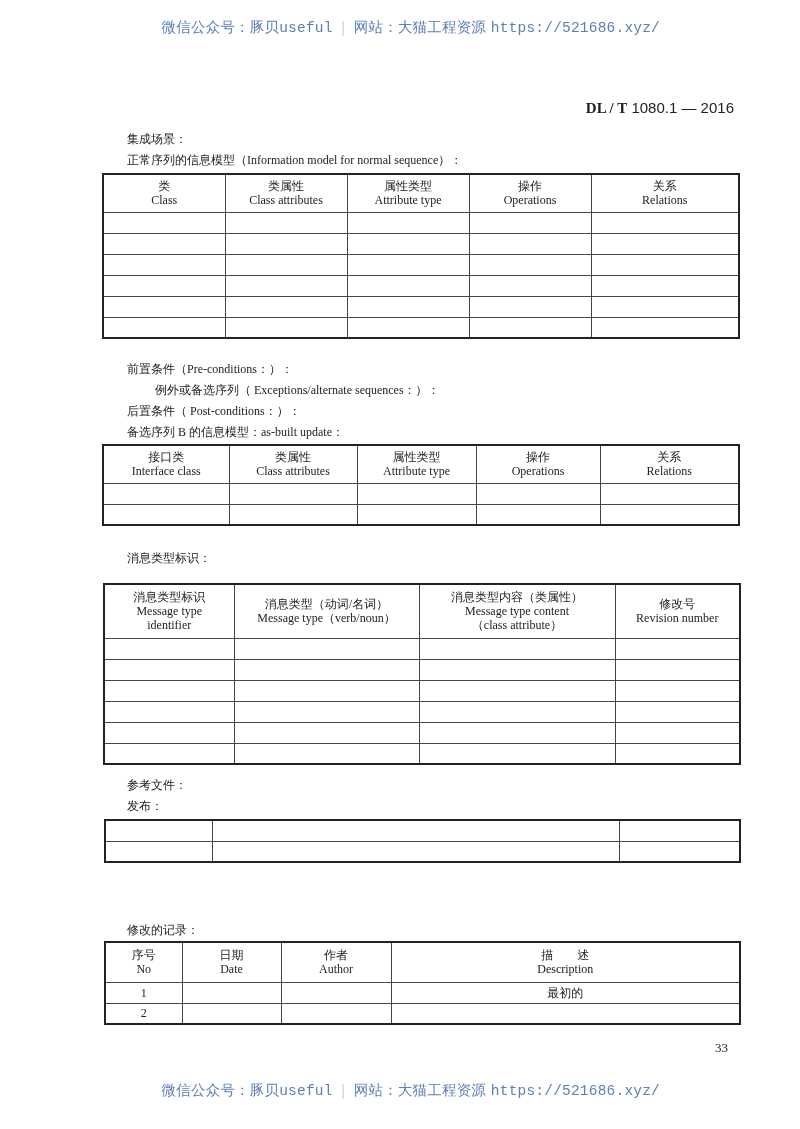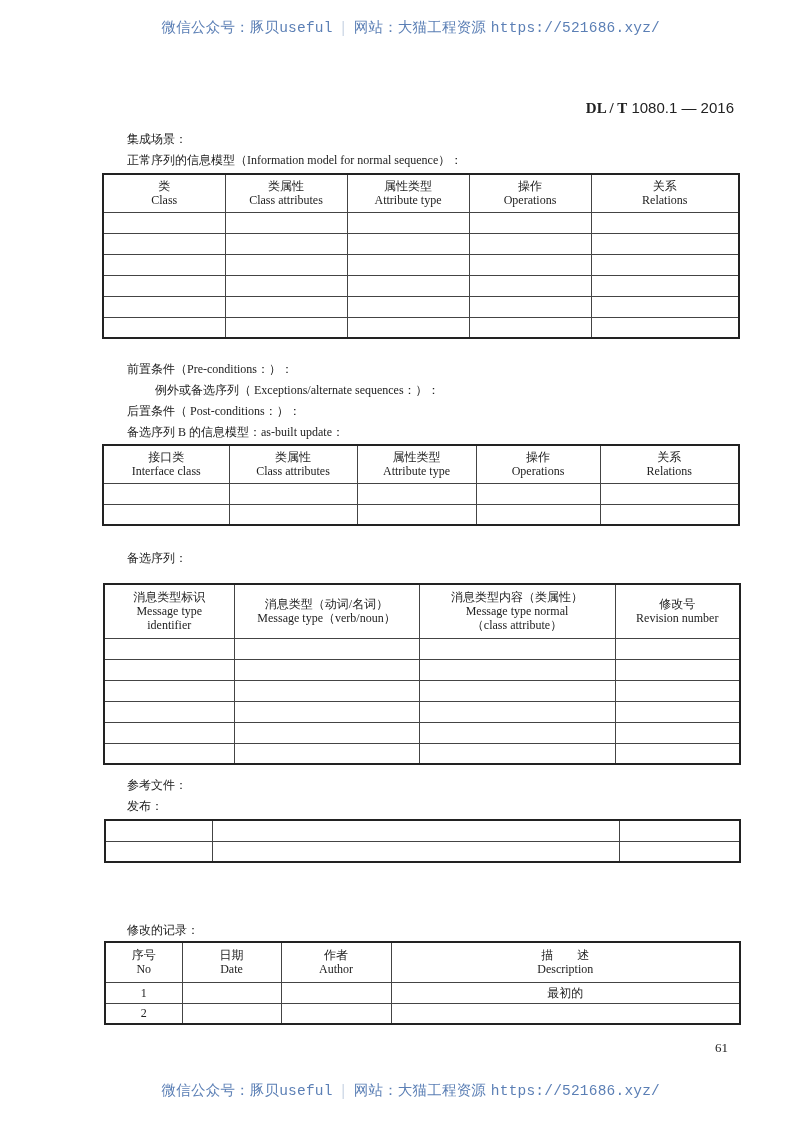--- a/index.html
+++ b/index.html
@@ -154,21 +154,21 @@
   <tr style="height:21px">
         <td></td>
         <td></td>
         <td></td>
         <td></td>
         <td></td>
       </tr>
 </tbody>
   </table>
 
-<div class="line" style="top:550px;">备选序列：</div>
+<div class="line" style="top:550px;">消息类型标识：</div>
 
 <table style="left:103px; top:571px; width:636px;margin-top:12px;">
   <colgroup>
       <col style="width:130px">
       <col style="width:185px">
       <col style="width:196px">
       <col style="width:125px">
     </colgroup>
   <tbody>
       <tr style="height:54px">
@@ -176,21 +176,21 @@
           <div>消息类型标识</div>
           <div>Message type</div>
           <div>identifier</div>
         </th>
     <th>
           <div>消息类型（动词/名词）</div>
           <div>Message type（verb/noun）</div>
         </th>
     <th>
           <div>消息类型内容（类属性）</div>
-          <div>Message type normal</div>
+          <div>Message type content</div>
           <div>（class attribute）</div>
         </th>
     <th>
           <div>修改号</div>
           <div>Revision number</div>
         </th>
   </tr>
   <tr style="height:21px">
         <td></td>
         <td></td>
@@ -289,17 +289,17 @@
       </tr>
   <tr style="height:21px">
         <td>2</td>
         <td></td>
         <td></td>
         <td></td>
       </tr>
 </tbody>
   </table>
 
-<div class="pg">61</div>
+<div class="pg">33</div>
 
 <div class="wm" style="top:1081px;">
   <span>微信公众号：豚贝</span><span class="mono">useful</span><span class="sep">|</span><span>网站：大猫工程资源</span> <span class="mono">https://521686.xyz/</span>
 </div>
 
 </body></html>

